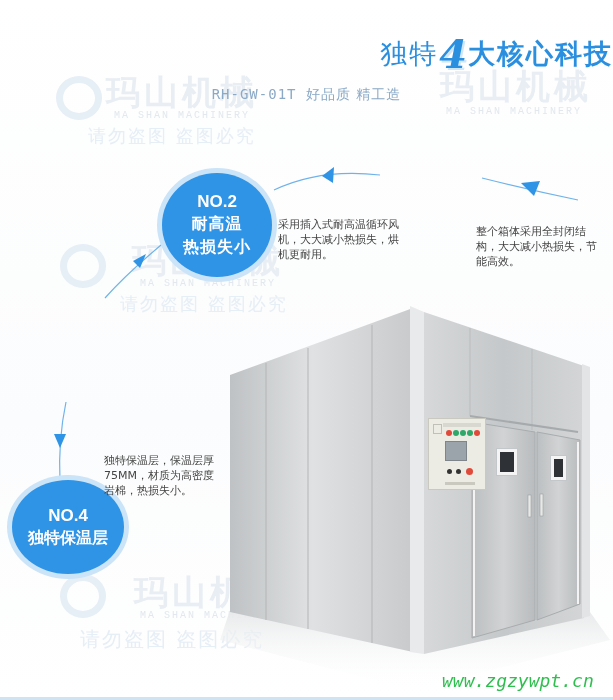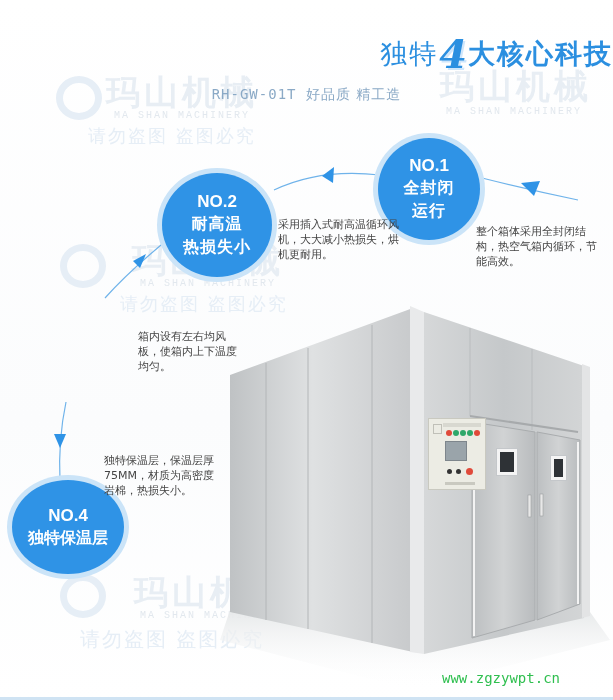--- a/index.html
+++ b/index.html
@@ -50,21 +50,21 @@
   .control-panel { position: absolute; left: 428px; top: 418px; width: 58px; height: 72px; background: #ecece4; border: 1px solid #c9c9c0; }
   .cp-title { position: absolute; left: 14px; top: 4px; width: 38px; height: 4px; background: #d8d8d0; }
   .cp-led { position: absolute; top: 11px; width: 6px; height: 6px; border-radius: 50%; }
   .cp-screen { position: absolute; left: 16px; top: 22px; width: 22px; height: 20px; background: #9aa4aa; border: 1px solid #7e868c; }
   .cp-btn { position: absolute; top: 50px; width: 5px; height: 5px; border-radius: 50%; background: #333; }
   .cp-logo { position: absolute; left: 4px; top: 5px; width: 9px; height: 10px; border: 1px solid #c0c0b8; }
   .cp-bar { position: absolute; left: 16px; top: 63px; width: 30px; height: 3px; background: #c9c9c0; }
 
   .window { position: absolute; background: #2e3236; border: 3px solid #f4f4f4; box-shadow: 0 0 0 1px #c4c7ca; }
 
-  .footer-url { position: absolute; left: 442px; top: 670px; font-family: "DejaVu Sans Mono", monospace; font-size: 14px; color: #2fbf4f; letter-spacing: 0; }
+  .footer-url { position: absolute; left: 442px; top: 670px; font-family: "DejaVu Sans Mono", monospace; font-size: 18px; color: #2fbf4f; letter-spacing: 0; font-style: italic; }
   .bottom-line { position: absolute; left: 0; top: 697px; width: 613px; height: 3px; background: #cfe3f3; }
 </style>
 </head>
 <body>
 
 <div class="page">
 
   <div class="wm" style="left:48px; top:72px; width:260px; height:80px;">
     <div class="wm-logo" style="left:8px; top:4px;"></div>
     <div class="wm-brand" style="left:58px; top:-2px;">玛山机械</div>
@@ -173,35 +173,29 @@
     <path d="M 380 175 Q 320 168 274 190" fill="none" stroke="#6fb3ea" stroke-width="1.2"></path>
     <polygon points="322,176 334,167 333,183" fill="#2f93e6"></polygon>
 
     <path d="M 172 236 Q 130 270 105 298" fill="none" stroke="#6fb3ea" stroke-width="1.2"></path>
     <polygon points="133,261 146,254 140,268" fill="#2f93e6"></polygon>
 
     <path d="M 66 402 Q 58 440 60 482" fill="none" stroke="#6fb3ea" stroke-width="1.2"></path>
     <polygon points="54,434 66,434 60,448" fill="#2f93e6"></polygon>
   </svg>
 
-  <div class="circle c1">
-    <div class="no">NO.1</div>
-    <div class="lbl">全封闭</div>
-    <div class="lbl">运行</div>
-  </div>
   <div class="circle c2">
     <div class="no">NO.2</div>
     <div class="lbl">耐高温</div>
     <div class="lbl">热损失小</div>
   </div>
   <div class="circle c4">
     <div class="no">NO.4</div>
     <div class="lbl">独特保温层</div>
   </div>
 
-  <div class="desc d1">整个箱体采用全封闭结构，热空气箱内循环，节能高效。</div>
+  <div class="desc d1">整个箱体采用全封闭结构，大大减小热损失，节能高效。</div>
   <div class="desc d2">采用插入式耐高温循环风机，大大减小热损失，烘机更耐用。</div>
-  <div class="desc d3">箱内设有左右均风板，使箱内上下温度均匀。</div>
   <div class="desc d4">独特保温层，保温层厚75MM，材质为高密度岩棉，热损失小。</div>
 
   <div class="footer-url">www.zgzywpt.cn</div>
   <div class="bottom-line"></div>
 </div>
 
 </body></html>

